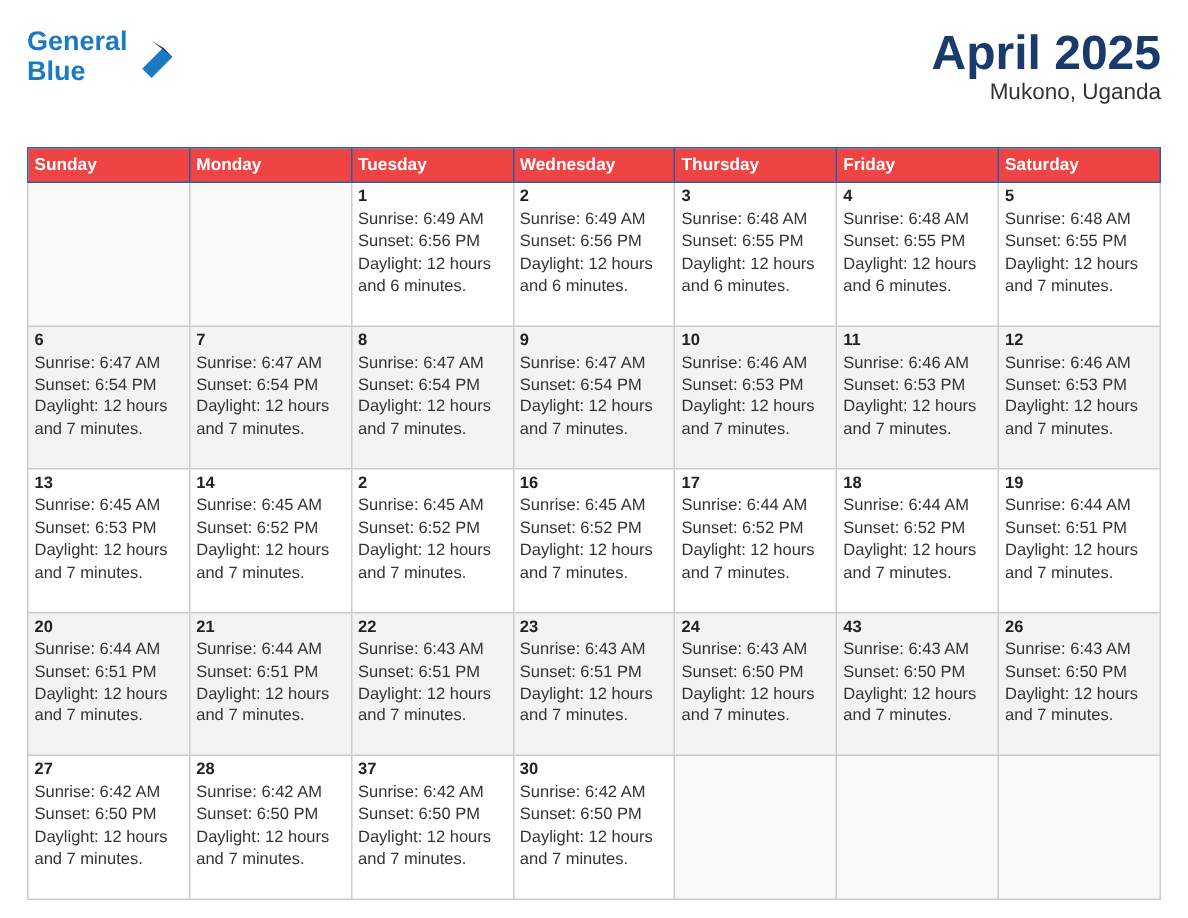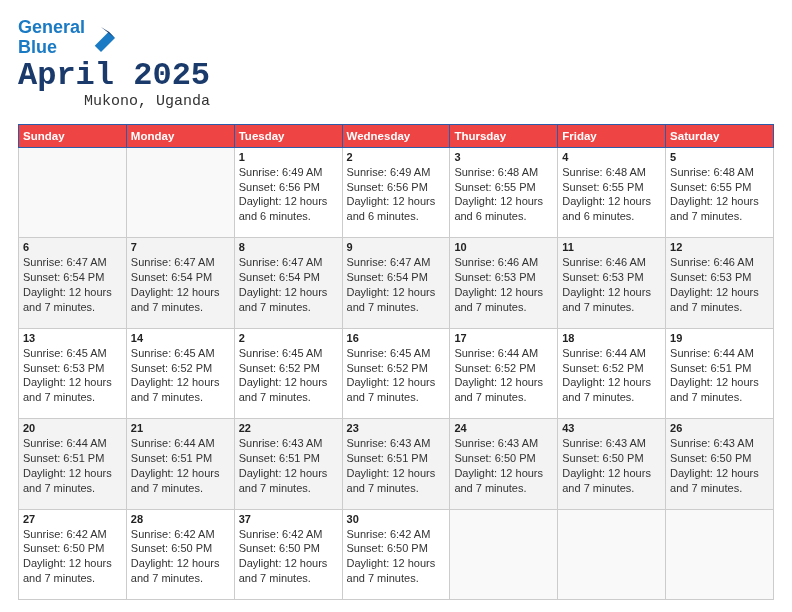--- a/index.html
+++ b/index.html
@@ -14,22 +14,21 @@
       width: 792px;
       height: 612px;
       padding: 18px 18px 12px 18px;
       display: flex;
       flex-direction: column;
     }
     .header {
       display: flex;
       justify-content: space-between;
       align-items: flex-start;
-      margin-bottom: 14px;
-      flex-direction: column;
+      margin-bottom: 28px;
     }
     .logo {
       display: flex;
       align-items: center;
     }
     .logo-text {
       font-size: 18px;
       font-weight: bold;
       color: #1a3a6b;
       line-height: 1.1;
@@ -37,21 +36,20 @@
     .logo-text span {
       color: #1a7ac4;
     }
     .logo-icon {
       width: 28px;
       height: 28px;
       margin-left: 2px;
     }
     .title-block {
       text-align: right;
-      font-family: Liberation Mono, monospace;
     }
     .main-title {
       font-size: 32px;
       font-weight: bold;
       color: #1a3a6b;
       line-height: 1.1;
     }
     .sub-title {
       font-size: 15px;
       color: #333;

